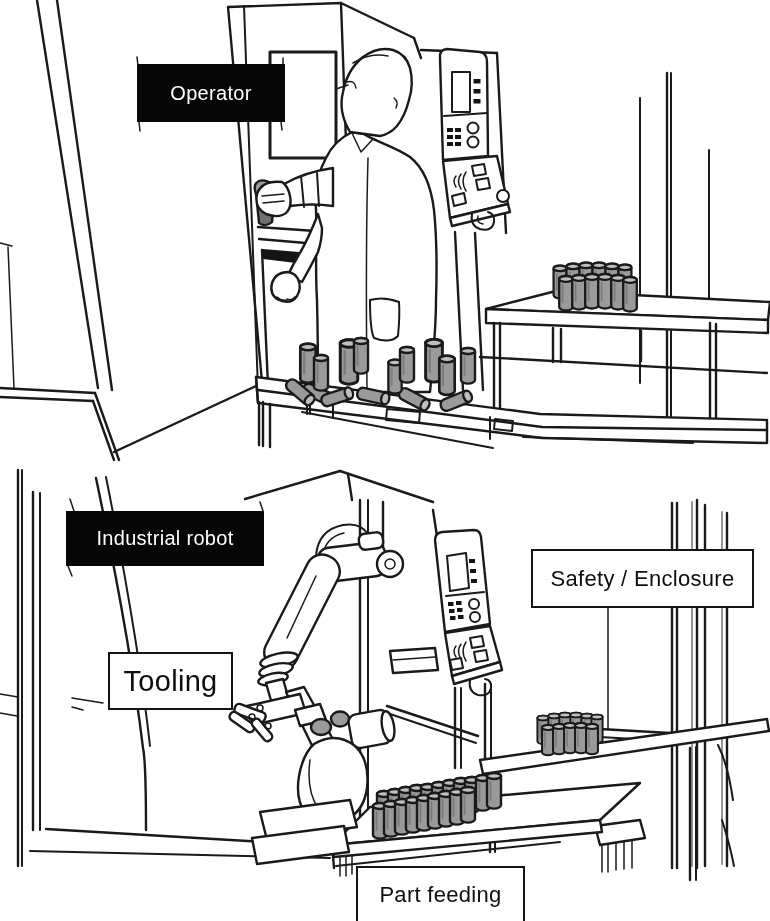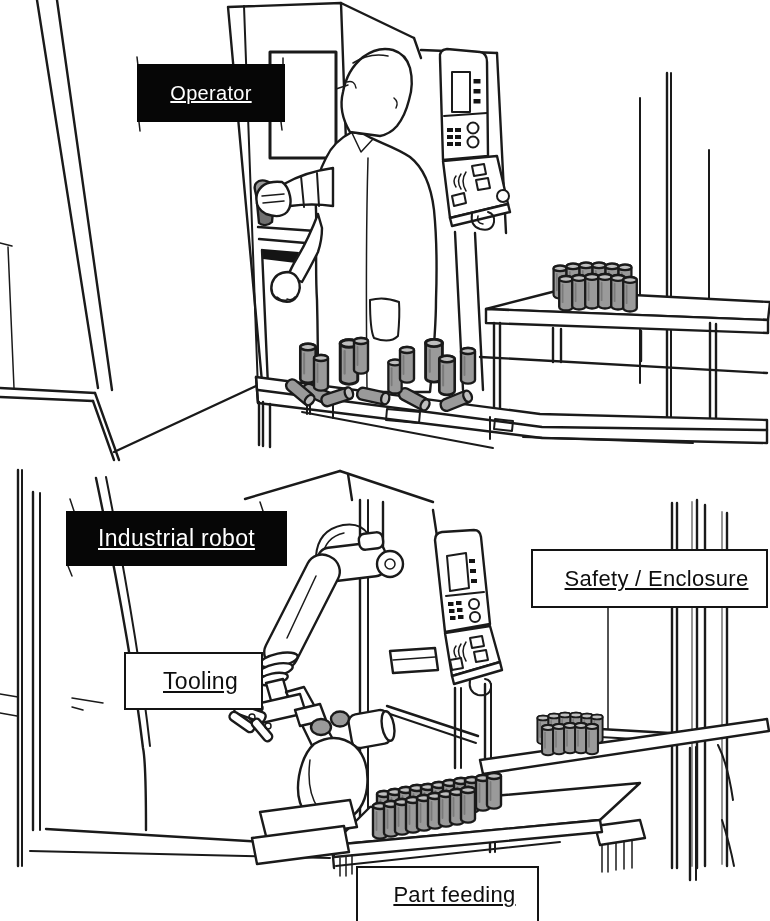--- a/index.html
+++ b/index.html
@@ -17,28 +17,28 @@
   .gl{fill:#bfbfbf}
   .gd{fill:#707070}
   .k{fill:#141414;stroke:none}
   .t{stroke-width:1.5}
   .t2{stroke-width:2}
   .gray{stroke:#8a8a8a;stroke-width:1.8}
   .dk{stroke:#7a7a7a;stroke-width:1.8}
   .sw3{stroke-width:3}
   .callout{
     position:absolute;display:flex;align-items:center;justify-content:center;
-    letter-spacing:.3px;white-space:nowrap;z-index:5;text-decoration:underline;
+    letter-spacing:.3px;white-space:nowrap;z-index:5;
   }
   .filled{background:#060606;color:#ffffff;}
-  .outline{background:#ffffff;border:2.5px solid #141414;color:#0e0e0e;padding-left:14px;}
+  .outline{background:#ffffff;border:2.5px solid #141414;color:#0e0e0e;}
   #lbl-operator {left:137px;top:64px; width:148px;height:58px;font-size:20px;}
-  #lbl-robot    {left:66px; top:511px;width:221px;height:55px;font-size:23px;}
+  #lbl-robot    {left:66px; top:511px;width:198px;height:55px;font-size:20px;}
   #lbl-safety   {left:531px;top:549px;width:219px;height:55px;font-size:22px;}
-  #lbl-tooling  {left:124px;top:652px;width:121px;height:54px;font-size:23px;}
+  #lbl-tooling  {left:108px;top:652px;width:121px;height:54px;font-size:29px;}
   #lbl-sensors  {left:187px;top:751px;width:121px;height:53px;font-size:23px;}
   #lbl-partfeed {left:356px;top:866px;width:165px;height:54px;font-size:22px;}
 </style>
 </head>
 <body>
 
 <div class="figure">
 
 <svg viewBox="0 0 770 921" width="770" height="921">
   <defs>

